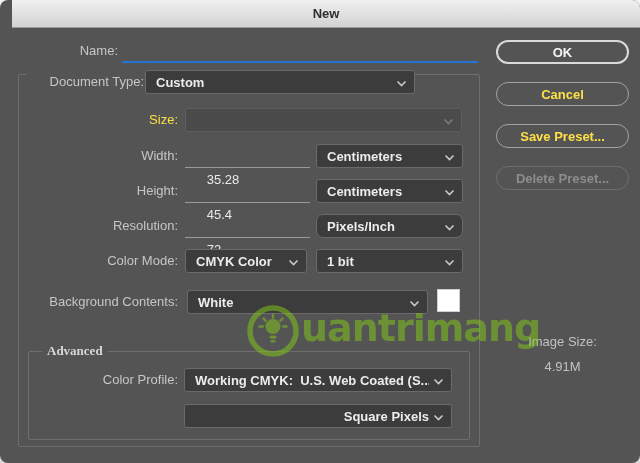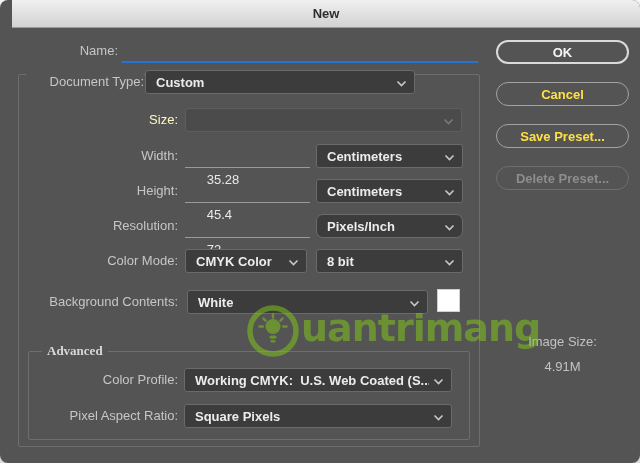--- a/index.html
+++ b/index.html
@@ -10,21 +10,21 @@
   }
   .titlebar{
     position:absolute;top:0;left:0;right:0;height:27px;
     background:linear-gradient(#f0f0f0,#d2d2d2);
     border-bottom:1px solid #9b9b9b;
     display:flex;align-items:center;justify-content:center;
     font-size:13px;color:#2e2e2e;font-weight:bold;margin-left:12px;
   }
   .body{position:absolute;top:28px;left:0;right:0;bottom:0;}
   .lbl{position:absolute;height:24px;line-height:24px;font-size:13px;color:#c6c6c6;text-align:right;white-space:nowrap;z-index:2;}
-  .lbl.disabled{color:#fef9c3;text-align:right;}
+  .lbl.disabled{color:#fde047;text-align:right;}
   .fieldval{position:absolute;height:24px;line-height:24px;font-size:13px;color:#e9e9e9;z-index:2;white-space:pre;}
   .uline{position:absolute;height:1px;background:#9a9a9a;z-index:2;}
   .uline.blue{height:2px;background:#2573d2;}
   .dd{
     position:absolute;height:24px;box-sizing:border-box;z-index:2;
     background:#3c3c3c;border:1px solid #6a6a6a;border-radius:3px;
     display:flex;align-items:center;padding:0 22px 0 10px;cursor:default;
   }
   .dd-text{font-size:13px;color:#ececec;font-weight:bold;white-space:pre;overflow:hidden;}
   .dd .chev{position:absolute;right:7px;top:9px;line-height:0;}
@@ -124,21 +124,21 @@
     </div>
 
     <div class="lbl" style="left:0;top:221px;width:178px;">Color Mode:</div>
     <div class="dd" style="left:185px;top:221px;width:122px;">
       <span class="dd-text">CMYK Color</span>
       <span class="chev"><svg width="11" height="7" viewBox="0 0 11 7">
             <polyline points="1.5,1.5 5.5,5.5 9.5,1.5" fill="none" stroke="#c9c9c9" stroke-width="1.6"></polyline>
           </svg></span>
     </div>
     <div class="dd" style="left:316px;top:221px;width:147px;">
-      <span class="dd-text">8 bit</span>
+      <span class="dd-text">1 bit</span>
       <span class="chev"><svg width="11" height="7" viewBox="0 0 11 7">
             <polyline points="1.5,1.5 5.5,5.5 9.5,1.5" fill="none" stroke="#c9c9c9" stroke-width="1.6"></polyline>
           </svg></span>
     </div>
 
     <div class="lbl" style="left:0;top:262px;width:178px;">Background Contents:</div>
     <div class="dd" style="left:187px;top:262px;width:241px;">
       <span class="dd-text">White</span>
       <span class="chev"><svg width="11" height="7" viewBox="0 0 11 7">
             <polyline points="1.5,1.5 5.5,5.5 9.5,1.5" fill="none" stroke="#c9c9c9" stroke-width="1.6"></polyline>
@@ -150,22 +150,21 @@
     <span class="legend" style="left:42px;top:315px;font-family:Liberation Serif, serif;">Advanced</span>
 
     <div class="lbl" style="left:0;top:340px;width:178px;">Color Profile:</div>
     <div class="dd" style="left:184px;top:340px;width:268px;">
       <span class="dd-text">Working CMYK:  U.S. Web Coated (S...</span>
       <span class="chev"><svg width="11" height="7" viewBox="0 0 11 7">
             <polyline points="1.5,1.5 5.5,5.5 9.5,1.5" fill="none" stroke="#c9c9c9" stroke-width="1.6"></polyline>
           </svg></span>
     </div>
 
-    <div class="lbl" style="left:0;top:376px;width:178px;">Pixel Aspect Ratio:</div>
-    <div class="dd" style="left:184px;top:376px;width:268px;">
+    <div class="dd" style="left:184px;top:376px;width:268px;justify-content:flex-end;">
       <span class="dd-text">Square Pixels</span>
       <span class="chev"><svg width="11" height="7" viewBox="0 0 11 7">
             <polyline points="1.5,1.5 5.5,5.5 9.5,1.5" fill="none" stroke="#c9c9c9" stroke-width="1.6"></polyline>
           </svg></span>
     </div>
 
     <div class="btn primary" style="top:12px;">OK</div>
     <div class="btn" style="top:54px;">Cancel</div>
     <div class="btn" style="top:96px;">Save Preset...</div>
     <div class="btn disabled" style="top:138px;">Delete Preset...</div>

